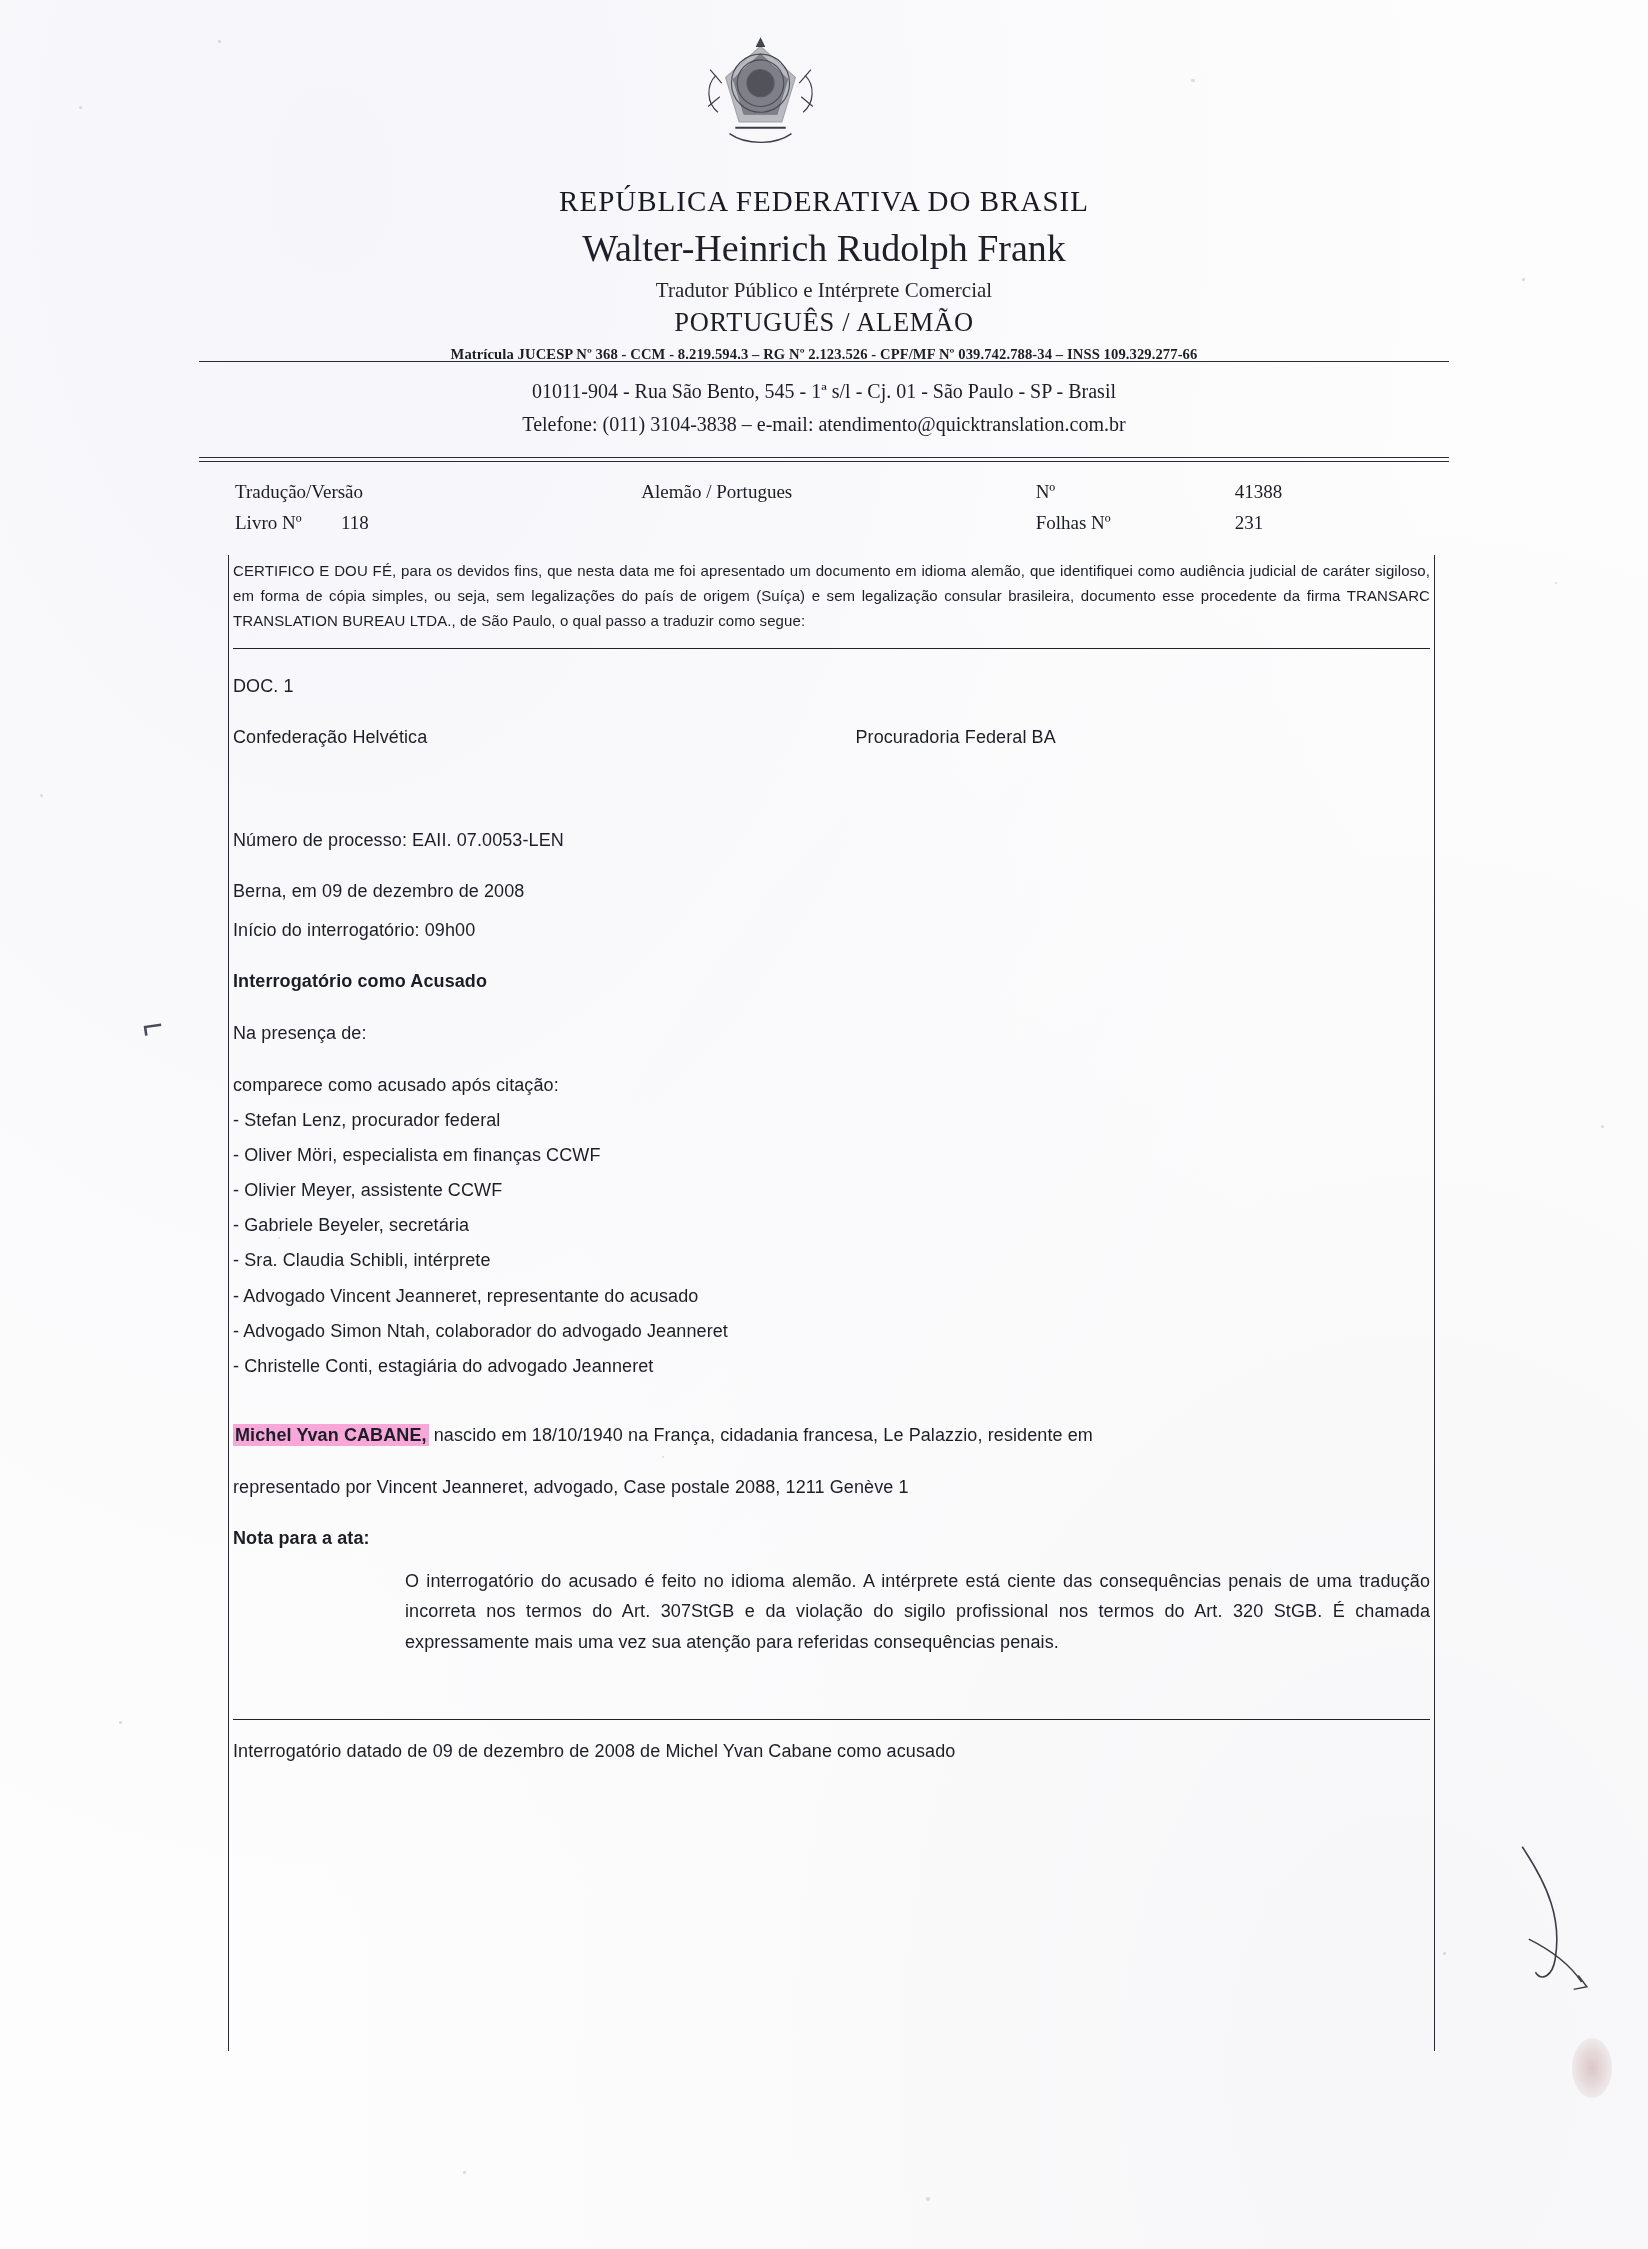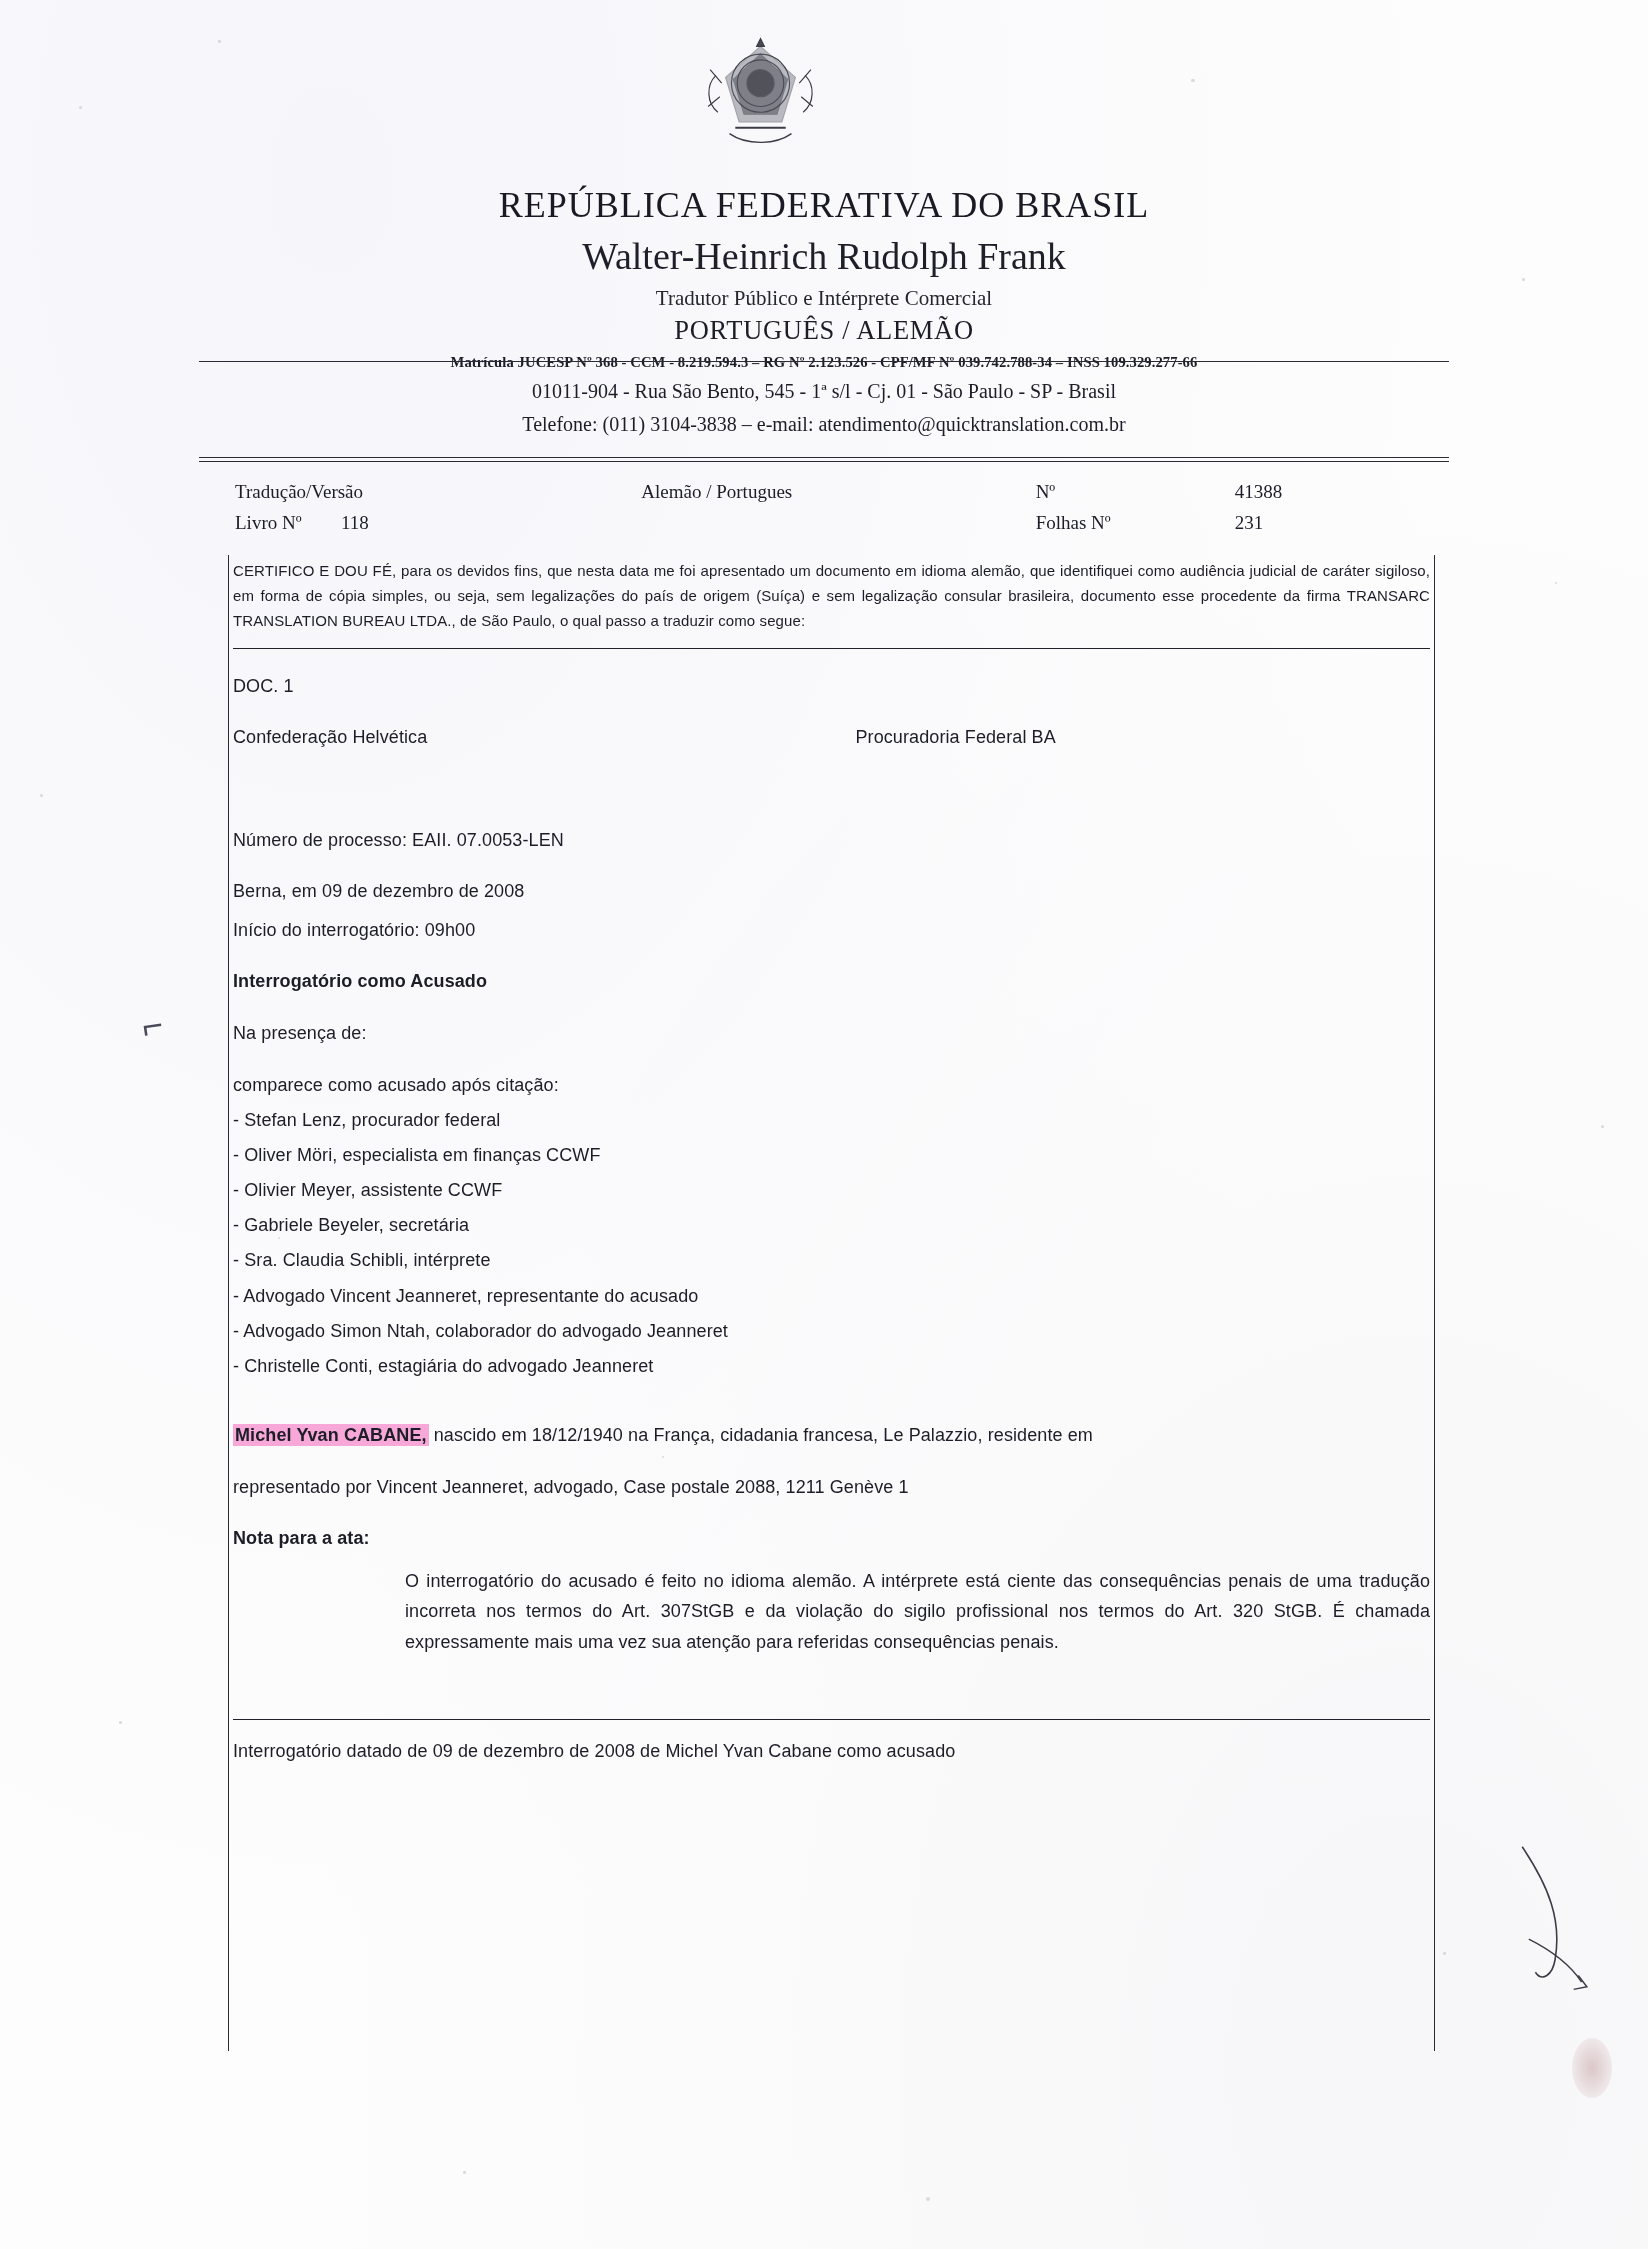--- a/index.html
+++ b/index.html
@@ -49,21 +49,21 @@
   .crest svg { width: 100%; height: 100%; display: block; }
 
   .hdr {
     position: absolute;
     left: 0; right: 0;
     top: 185px;
     text-align: center;
   }
   .hdr .title {
     font-family: "Liberation Serif", serif;
-    font-size: 36px;
+    font-size: 29px;
     letter-spacing: 1px;
     color: #1a1a24;
     line-height: 1.15;
   }
   .hdr .name {
     font-family: "Liberation Serif", serif;
     font-size: 38px;
     margin-top: 8px;
     color: #1f1f2a;
   }
@@ -323,21 +323,21 @@
       <div>- Gabriele Beyeler, secretária</div>
       <div>- Sra. Claudia Schibli, intérprete</div>
       <div>- Advogado Vincent Jeanneret, representante do acusado</div>
       <div>- Advogado Simon Ntah, colaborador do advogado Jeanneret</div>
       <div>- Christelle Conti, estagiária do advogado Jeanneret</div>
     </div>
 
     <div style="height:40px"></div>
 
     <div>
-      <span class="hl">Michel Yvan CABANE,</span><span> nascido em 18/12/1940 na França, cidadania francesa, Le Palazzio, residente em</span>
+      <span class="hl">Michel Yvan CABANE,</span><span> nascido em 18/10/1940 na França, cidadania francesa, Le Palazzio, residente em</span>
     </div>
 
     <div class="blk">representado por Vincent Jeanneret, advogado, Case postale 2088, 1211 Genève 1</div>
 
     <div class="blk b">Nota para a ata:</div>
 
     <div class="note-quote">O interrogatório do acusado é feito no idioma alemão. A intérprete está ciente das consequências penais de uma tradução incorreta nos termos do Art. 307StGB e da violação do sigilo profissional nos termos do Art. 320 StGB. É chamada expressamente mais uma vez sua atenção para referidas consequências penais.</div>
 
     <div style="height:46px"></div>
     <div class="sep" style="border-top-width:1.3px"></div>

